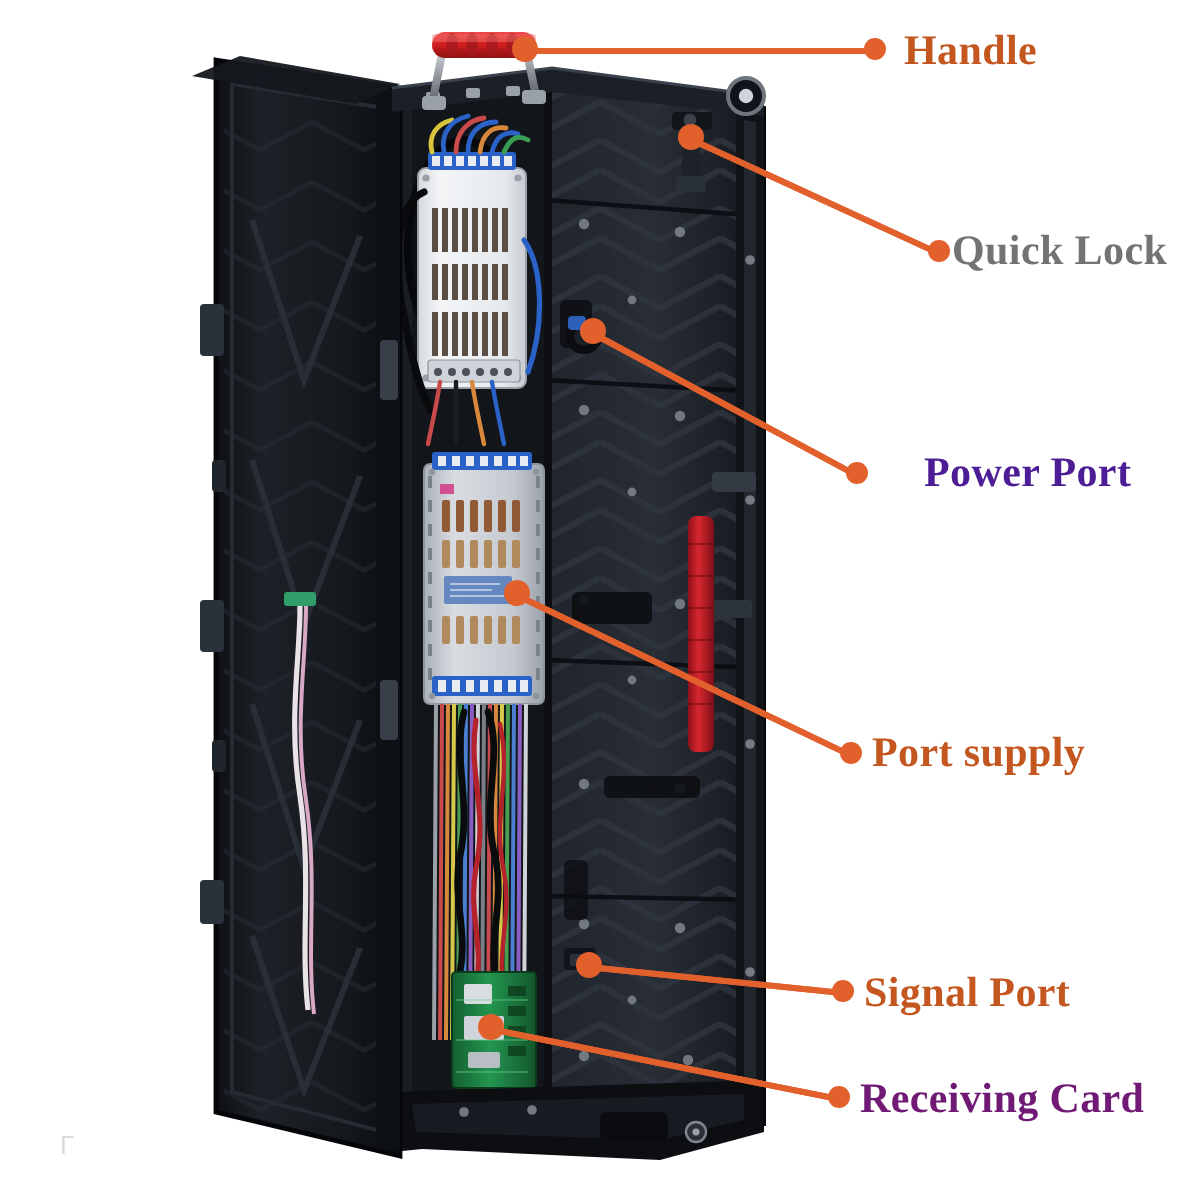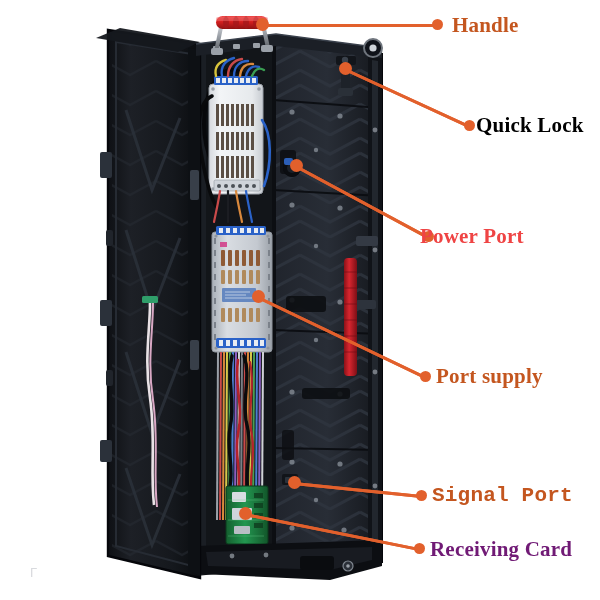--- a/index.html
+++ b/index.html
@@ -499,33 +499,33 @@
   </svg>
 
   <div id="annotations">
       <div class="leader-line" style="left: 262px; top: 24px; width: 175px; border-top: 3px solid rgb(226, 96, 44); transform: rotate(0deg);"></div>
       <div class="leader-dot" style="left: 256px; top: 18px; width: 13px; height: 13px; background: rgb(226, 96, 44);"></div>
       <div class="leader-dot" style="left: 432px; top: 19px; background: rgb(226, 96, 44);"></div>
       <div class="label-text" style="left: 452px; top: 13px; color: rgb(196, 86, 31);">Handle</div>
       <div class="leader-line" style="left: 345px; top: 68px; width: 136.473px; border-top: 3px solid rgb(226, 96, 44); transform: rotate(24.6872deg);"></div>
       <div class="leader-dot" style="left: 339px; top: 62px; width: 13px; height: 13px; background: rgb(226, 96, 44);"></div>
       <div class="leader-dot" style="left: 464px; top: 120px; background: rgb(226, 96, 44);"></div>
-      <div class="label-text" style="left: 476px; top: 113px; color: #000000;">Quick Lock</div>
+      <div class="label-text" style="left: 476px; top: 113px; color: #737373;">Quick Lock</div>
       <div class="leader-line" style="left: 296px; top: 165px; width: 149.883px; border-top: 3px solid rgb(226, 96, 44); transform: rotate(28.2749deg);"></div>
       <div class="leader-dot" style="left: 290px; top: 159px; width: 13px; height: 13px; background: rgb(226, 96, 44);"></div>
       <div class="leader-dot" style="left: 423px; top: 231px; background: rgb(226, 96, 44);"></div>
-      <div class="label-text" style="left: 420px; top: 224px; color: #ef4444;">Power Port</div>
+      <div class="label-text" style="left: 462px; top: 224px; color: #4c1d95;">Power Port</div>
       <div class="leader-line" style="left: 258px; top: 296px; width: 185.173px; border-top: 3px solid rgb(226, 96, 44); transform: rotate(25.5964deg);"></div>
       <div class="leader-dot" style="left: 252px; top: 290px; width: 13px; height: 13px; background: rgb(226, 96, 44);"></div>
       <div class="leader-dot" style="left: 420px; top: 371px; background: rgb(226, 96, 44);"></div>
       <div class="label-text" style="left: 436px; top: 364px; color: rgb(196, 86, 31);">Port supply</div>
       <div class="leader-line" style="left: 294px; top: 482px; width: 127.664px; border-top: 3px solid rgb(226, 96, 44); transform: rotate(5.84457deg);"></div>
       <div class="leader-dot" style="left: 288px; top: 476px; width: 13px; height: 13px; background: rgb(226, 96, 44);"></div>
       <div class="leader-dot" style="left: 416px; top: 490px; background: rgb(226, 96, 44);"></div>
-      <div class="label-text" style="left: 432px; top: 484px; color: rgb(196, 86, 31); font-family: Liberation Mono, monospace;">Signal Port</div>
+      <div class="label-text" style="left: 432px; top: 484px; color: rgb(196, 86, 31);">Signal Port</div>
       <div class="leader-line" style="left: 245px; top: 513px; width: 177.485px; border-top: 3px solid rgb(226, 96, 44); transform: rotate(11.3732deg);"></div>
       <div class="leader-dot" style="left: 239px; top: 507px; width: 13px; height: 13px; background: rgb(226, 96, 44);"></div>
       <div class="leader-dot" style="left: 414px; top: 543px; background: rgb(226, 96, 44);"></div>
       <div class="label-text" style="left: 430px; top: 537px; color: #701a75;">Receiving Card</div>
     </div>
 
   <div class="corner-mark">Γ</div>
 
 </div>
 

